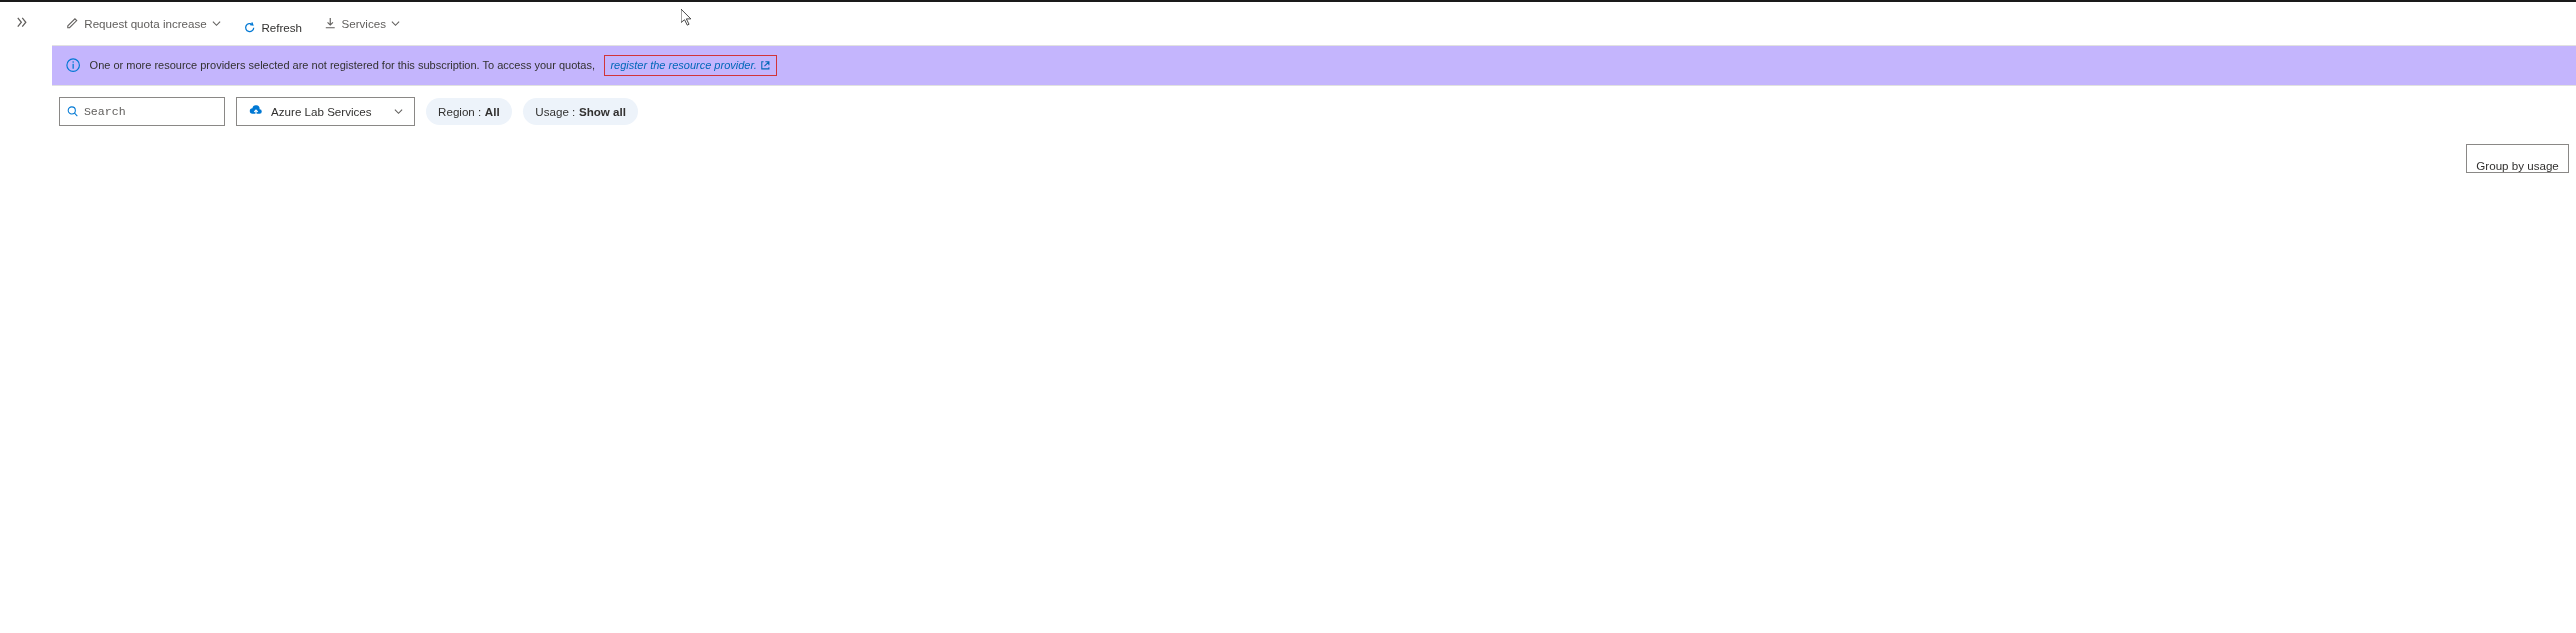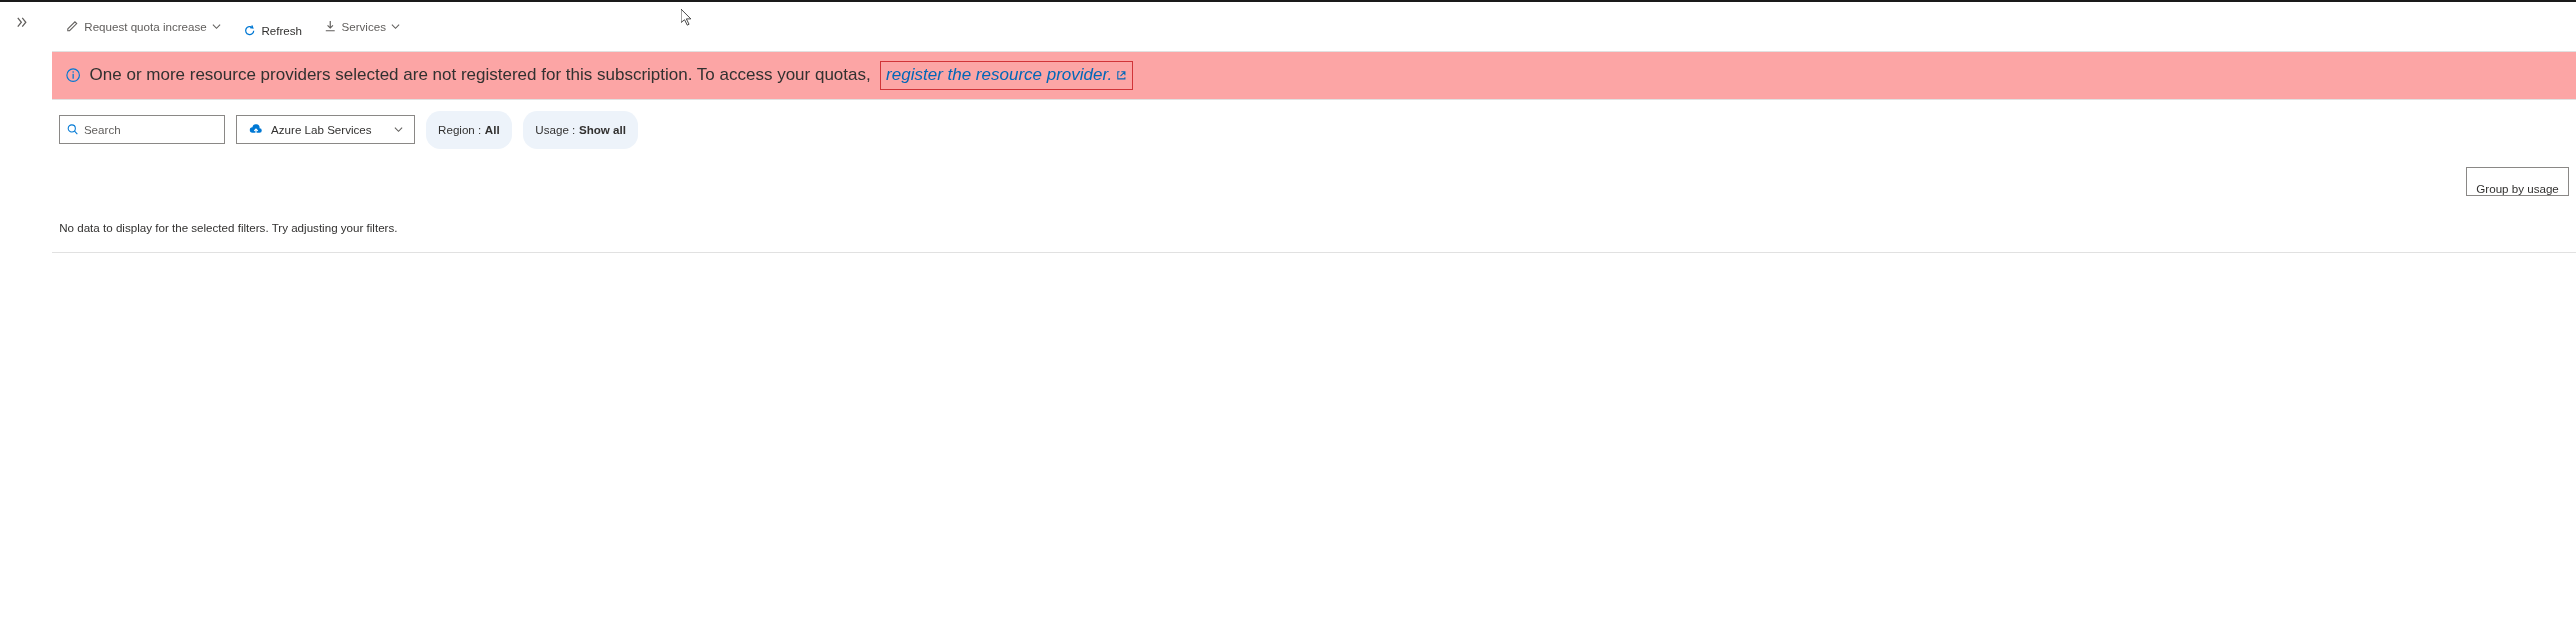--- a/index.html
+++ b/index.html
@@ -26,21 +26,21 @@
     }
     .expand-chevron {
       position: absolute;
       left: 16px;
       top: 16px;
       cursor: pointer;
     }
     .toolbar {
       display: flex;
       align-items: center;
-      height: 49px;
+      height: 43px;
       padding: 0 7.2px;
       gap: 7.2px;
     }
     .toolbar-btn {
       display: flex;
       align-items: center;
       gap: 5.4px;
       padding: 5.4px 7.2px;
       background: transparent;
       border: none;
@@ -49,26 +49,26 @@
       color: #605e5c;
       font-family: inherit;
     }
     .toolbar-refresh {
       color: #323130;
       margin-top: 8px;
     }
     .info-banner {
       display: flex;
       align-items: center;
-      background: #fca5a5;
+      background: #c4b5fd;
       border-top: 0.9px solid #e1e1e1;
       border-bottom: 0.9px solid #e1e1e1;
       padding: 9px 14.3px;
       gap: 9px;
-      font-size: 17px;
+      font-size: 11px;
     }
     .info-icon {
       color: #0078d4;
       flex-shrink: 0;
     }
     .info-link {
       color: #0067b8;
       text-decoration: none;
       cursor: pointer;
     }
@@ -92,21 +92,21 @@
       border: 0.9px solid #8a8886;
       height: 29px;
       width: 166px;
       padding: 0 7.2px;
       gap: 5.4px;
     }
     .search-box input {
       border: none;
       outline: none;
       font-size: 11.6px;
-      font-family: Liberation Sans, sans-serif;
+      font-family: Liberation Mono, monospace;
       width: 100%;
       color: #323130;
     }
     .search-box input::placeholder {
       color: #605e5c;
     }
     .provider-dropdown {
       display: flex;
       align-items: center;
       border: 0.9px solid #8a8886;
@@ -120,21 +120,21 @@
     .provider-left {
       display: flex;
       align-items: center;
       gap: 7.2px;
     }
     .pill-filter {
       display: flex;
       align-items: center;
       background: #edf3fa;
       border-radius: 14.3px;
-      height: 38px;
+      height: 27px;
       padding: 0 12.5px;
       font-size: 11.6px;
       cursor: pointer;
       color: #323130;
     }
     .pill-filter .label {
       color: #323130;
     }
     .pill-filter .value {
       font-weight: 700;
@@ -279,16 +279,15 @@
     </div>
   </div>
 
   <div class="group-by-row">
     <div class="group-by-dropdown">
       <span>Group by usage</span>
     </div>
   </div>
 
 
-  <div class="empty-state">No data to display for the selected filters. Try adjusting your filters.</div>
 
 </div>
 
 
 </body></html>

